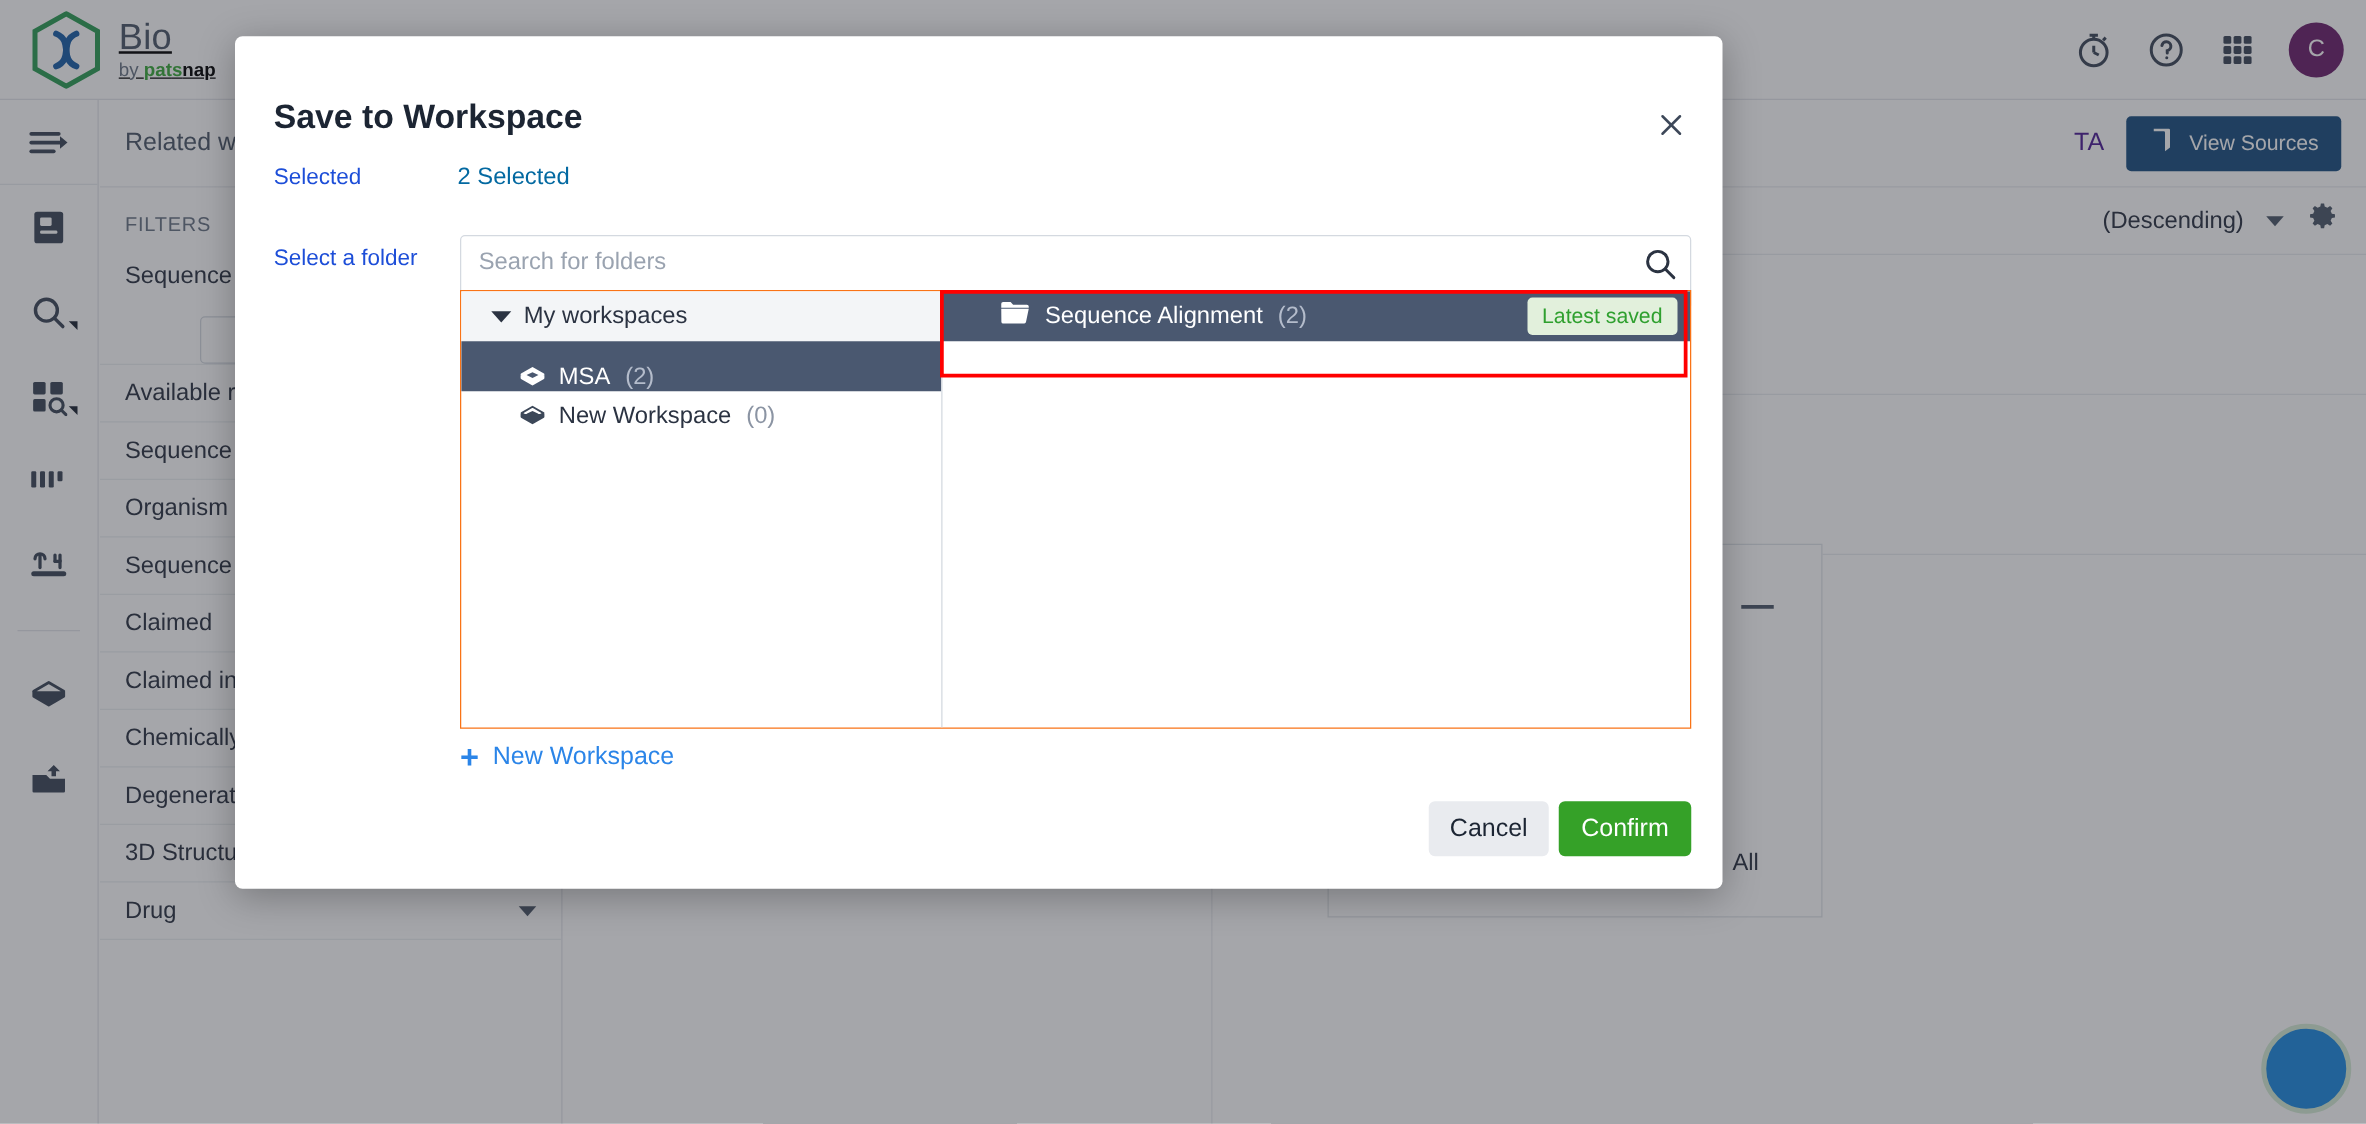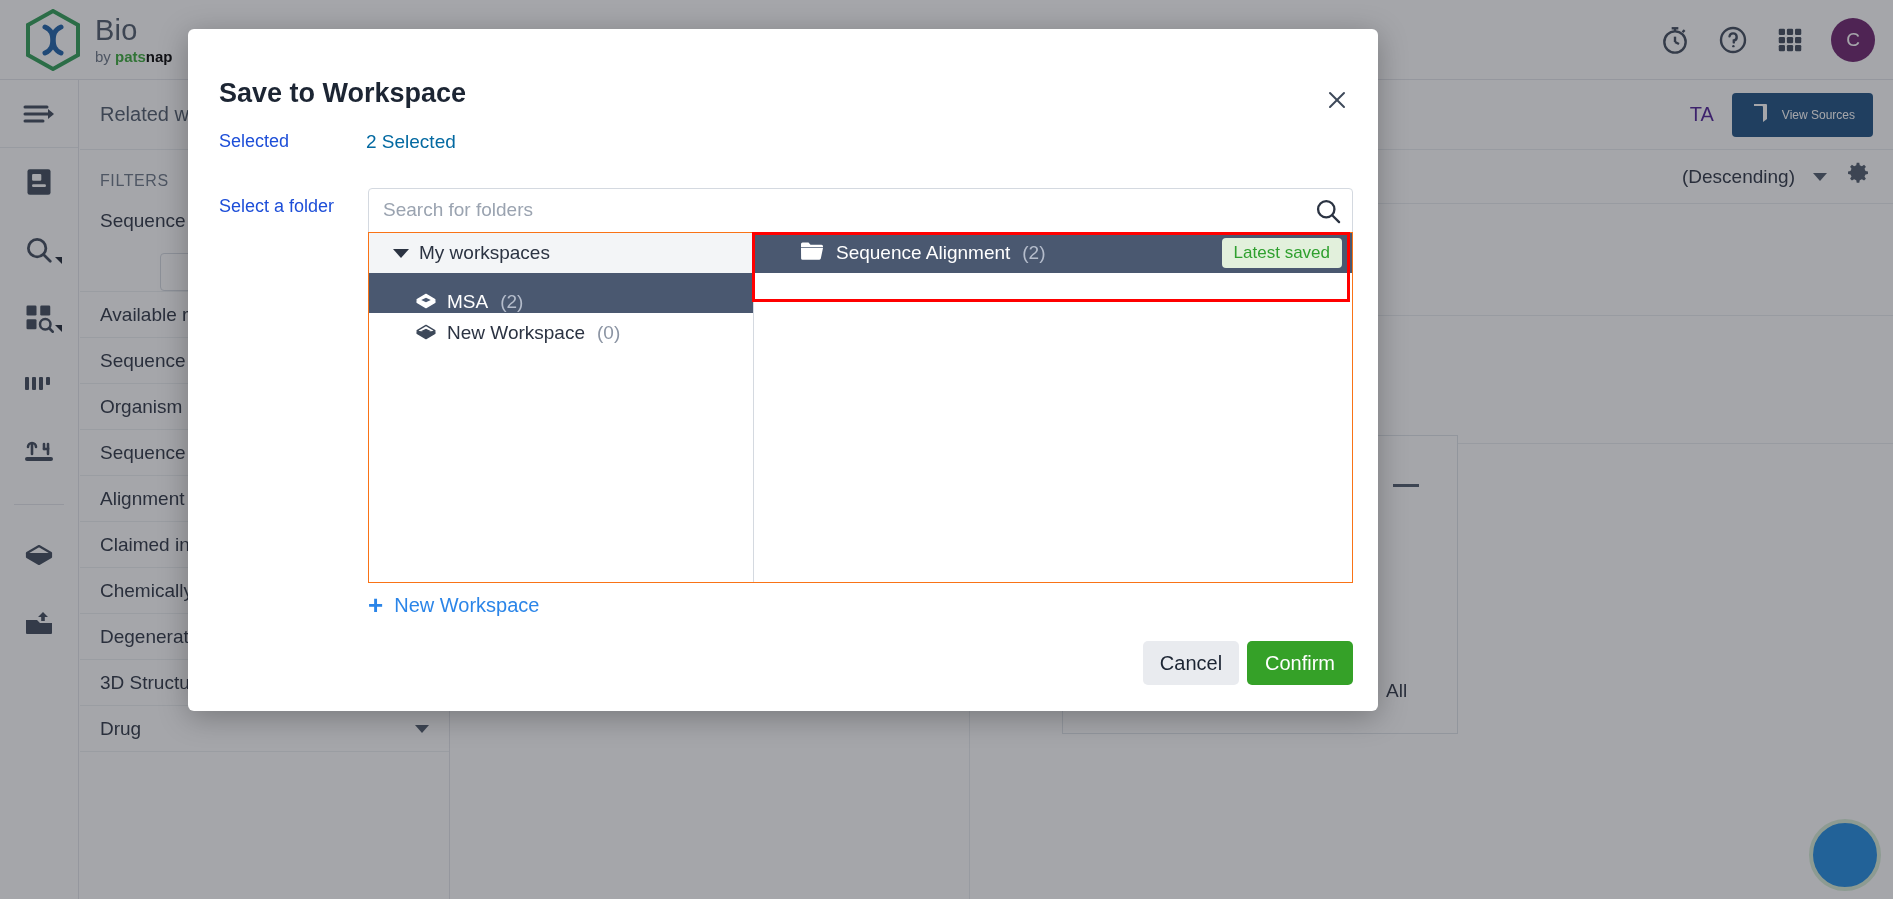--- a/index.html
+++ b/index.html
@@ -19,21 +19,21 @@
 
   
   .topbar {
     position: absolute; left: 0; top: 0; width: 1893px; height: 80px;
     background: #ffffff;
     border-bottom: 1px solid #e3e6ea;
     display: flex; align-items: center;
   }
   .brand { display: flex; align-items: center; padding-left: 25px; gap: 14px; }
   .brand-logo { width: 56px; height: 62px; position: relative; }
-  .brand-text { line-height: 1; }
+  .brand-text { line-height: 1; text-decoration: underline; }
   .brand-name { font-size: 29px; color: #4d5969; letter-spacing: .2px; }
   .brand-sub { font-size: 15px; margin-top: 4px; }
   .brand-sub .by { color: #6a7585; }
   .brand-sub .p-green { color: #3aa93a; font-weight: bold;}
   .brand-sub .p-blue { color: #000000; font-weight: bold;}
 
   .topbar-right {
     position: absolute; right: 18px; top: 0; height: 80px;
     display: flex; align-items: center; gap: 26px;
   }
@@ -95,21 +95,21 @@
 
   
   .maincontent { position: absolute; left: 451px; top: 80px; right: 0; bottom: 0; background:#fff; }
   .toolbar-row {
     height: 70px; display:flex; align-items:center; justify-content: flex-end;
     gap: 18px; padding-right: 20px; border-bottom: 1px solid #e9ecef;
   }
   .fa-label { font-size: 20px; color: #4c1d95; }
   .view-sources-btn {
     background: #1b4f80; color: #ffffff; border: none; border-radius: 4px;
-    height: 44px; padding: 0 18px; font-size: 12px;
+    height: 44px; padding: 0 18px; font-size: 17px;
     display: flex; align-items: center; gap: 10px; cursor: pointer;
   }
   .sort-row {
     height: 54px; display: flex; align-items: center; justify-content: flex-end;
     gap: 18px; padding-right: 22px; border-bottom: 1px solid #e9ecef;
     font-size: 19px; color: #2b3342;
   }
   .th-seqlen { position:absolute; left: 1001px; top: 190px; font-size:19px; color:#2b3342;}
   .col-div { position:absolute; left: 969px; top: 164px; width: 1px; height: 735px; background:#e9ecef;}
   .cell-444 { position:absolute; left: 1001px; top: 240px; font-size:19px; color:#2b3342;}
@@ -399,21 +399,21 @@
     <div class="filter-row">
         <span>Sequence T</span>
       </div>
     <div class="filter-row">
         <span>Organism</span>
       </div>
     <div class="filter-row">
         <span>Sequence L</span>
       </div>
     <div class="filter-row">
-        <span>Alignment</span>
+        <span>Claimed</span>
       </div>
     <div class="filter-row">
         <span>Claimed in</span>
       </div>
     <div class="filter-row">
         <span>Chemically</span>
       </div>
     <div class="filter-row">
         <span>Degenerate</span>
       </div>

